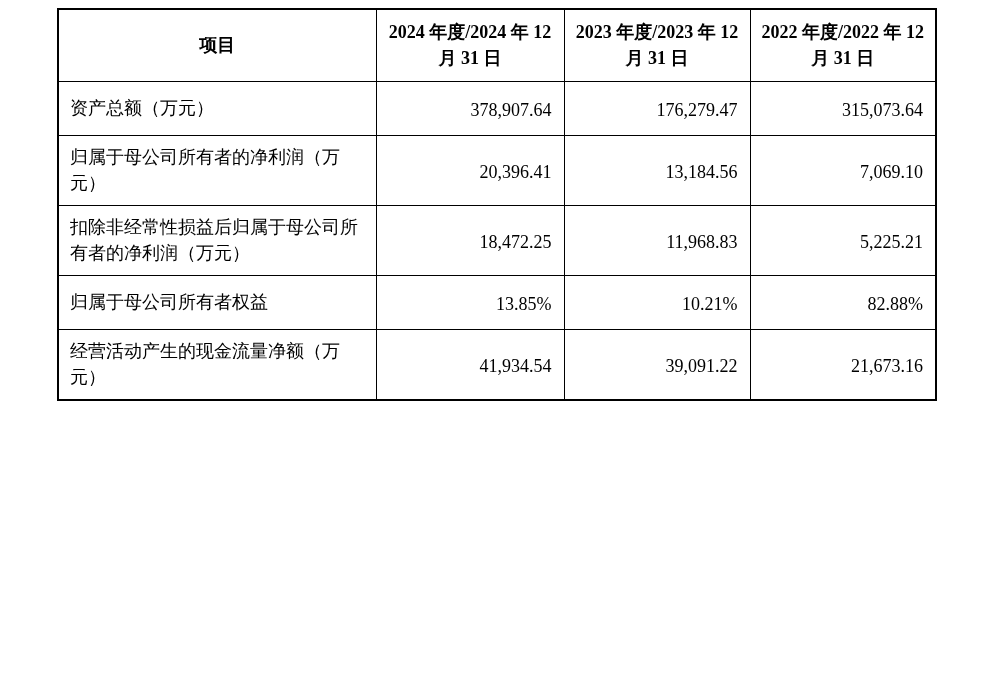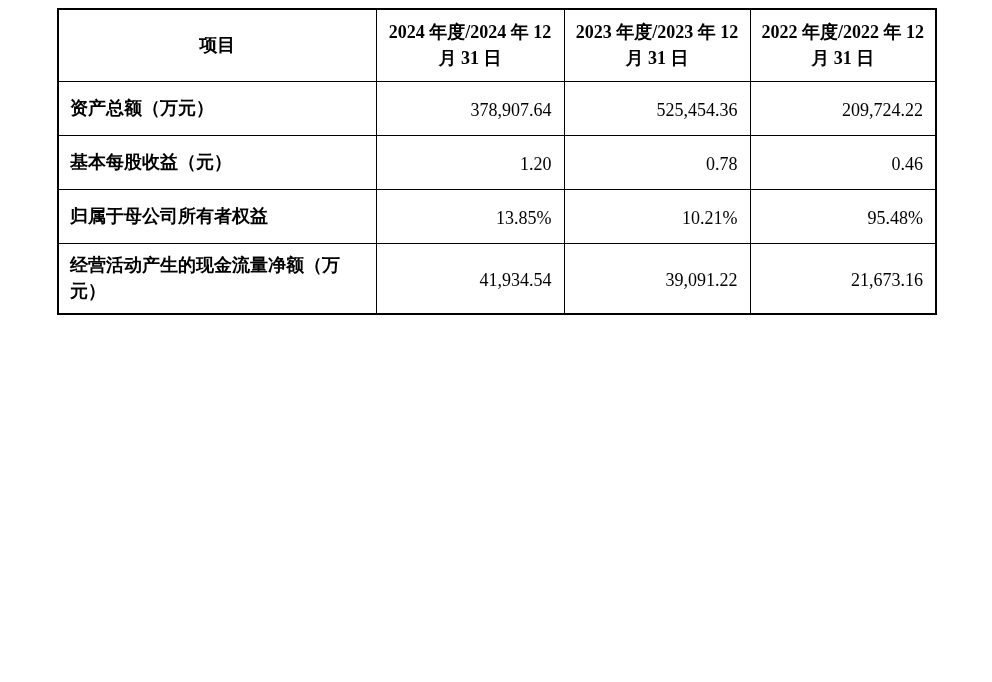--- a/index.html
+++ b/index.html
@@ -48,21 +48,21 @@
     text-align: center;
   }
   thead th.hdr-year {
     text-align: left;
   }
   table.fin td.label {
     font-size: 18px;
     line-height: 1.45;
     text-align: left;
     padding: 7px 8px 8px 11px;
-    font-weight: bold;
+    font-weight: normal;
   }
   table.fin td.num {
     font-size: 18px;
     line-height: 1.45;
     text-align: right;
     padding: 7px 12px 4px 8px;
     font-weight: normal;
     white-space: nowrap;
   }
   tr.r-tall td { height: 54px; }
@@ -84,34 +84,40 @@
         <th class="hdr-item">项目</th>
         <th class="hdr-year">2024 年度/2024 年 12 月 31 日</th>
         <th class="hdr-year">2023 年度/2023 年 12 月 31 日</th>
         <th class="hdr-year">2022 年度/2022 年 12 月 31 日</th>
       </tr>
     </thead>
     <tbody id="tbody">
         <tr class="r-short">
           <td class="label">资产总额（万元）</td>
           <td class="num">378,907.64</td>
-          <td class="num">525,454.36</td>
-          <td class="num">209,724.22</td>
+          <td class="num">176,279.47</td>
+          <td class="num">315,073.64</td>
         </tr>
-        <tr class="r-short">
-          <td class="label">基本每股收益（元）</td>
-          <td class="num">1.20</td>
-          <td class="num">0.78</td>
-          <td class="num">0.46</td>
+        <tr class="r-tall">
+          <td class="label">归属于母公司所有者的净利润（万元）</td>
+          <td class="num">20,396.41</td>
+          <td class="num">13,184.56</td>
+          <td class="num">7,069.10</td>
+        </tr>
+        <tr class="r-tall">
+          <td class="label">扣除非经常性损益后归属于母公司所有者的净利润（万元）</td>
+          <td class="num">18,472.25</td>
+          <td class="num">11,968.83</td>
+          <td class="num">5,225.21</td>
         </tr>
         <tr class="r-short">
           <td class="label">归属于母公司所有者权益</td>
           <td class="num">13.85%</td>
           <td class="num">10.21%</td>
-          <td class="num">95.48%</td>
+          <td class="num">82.88%</td>
         </tr>
         <tr class="r-tall">
           <td class="label">经营活动产生的现金流量净额（万元）</td>
           <td class="num">41,934.54</td>
           <td class="num">39,091.22</td>
           <td class="num">21,673.16</td>
         </tr>
       </tbody>
   </table>
 </div>

